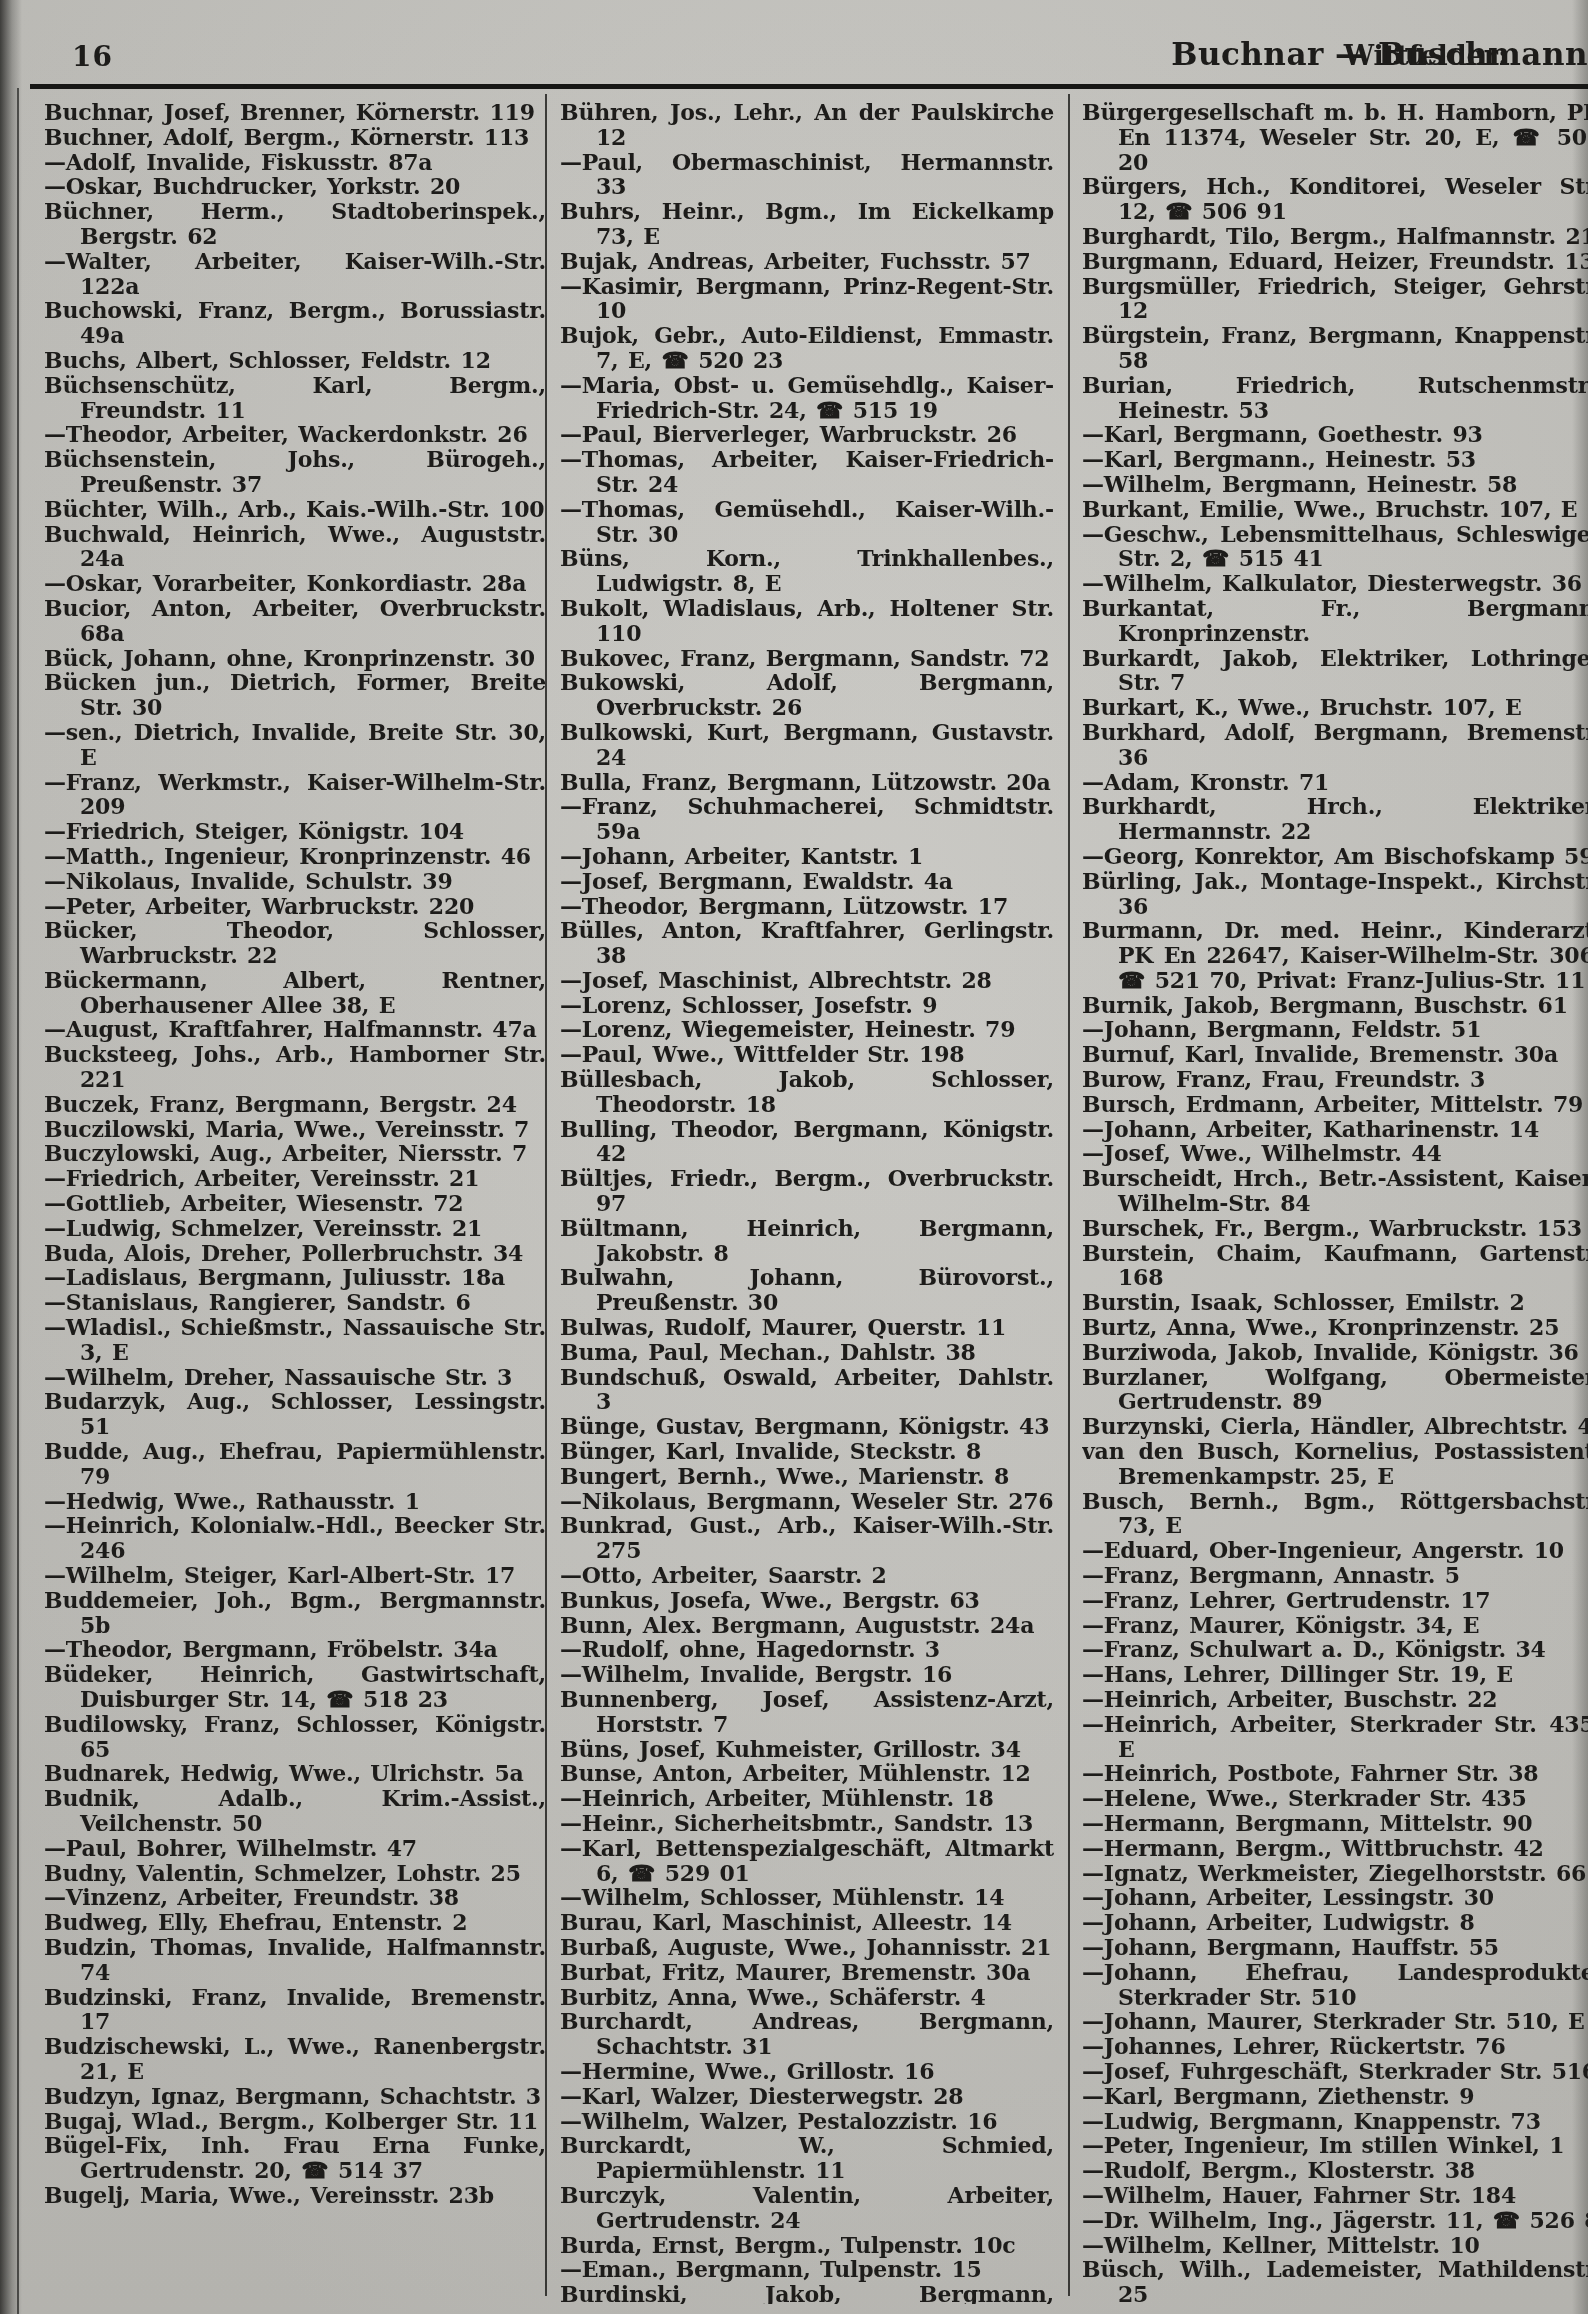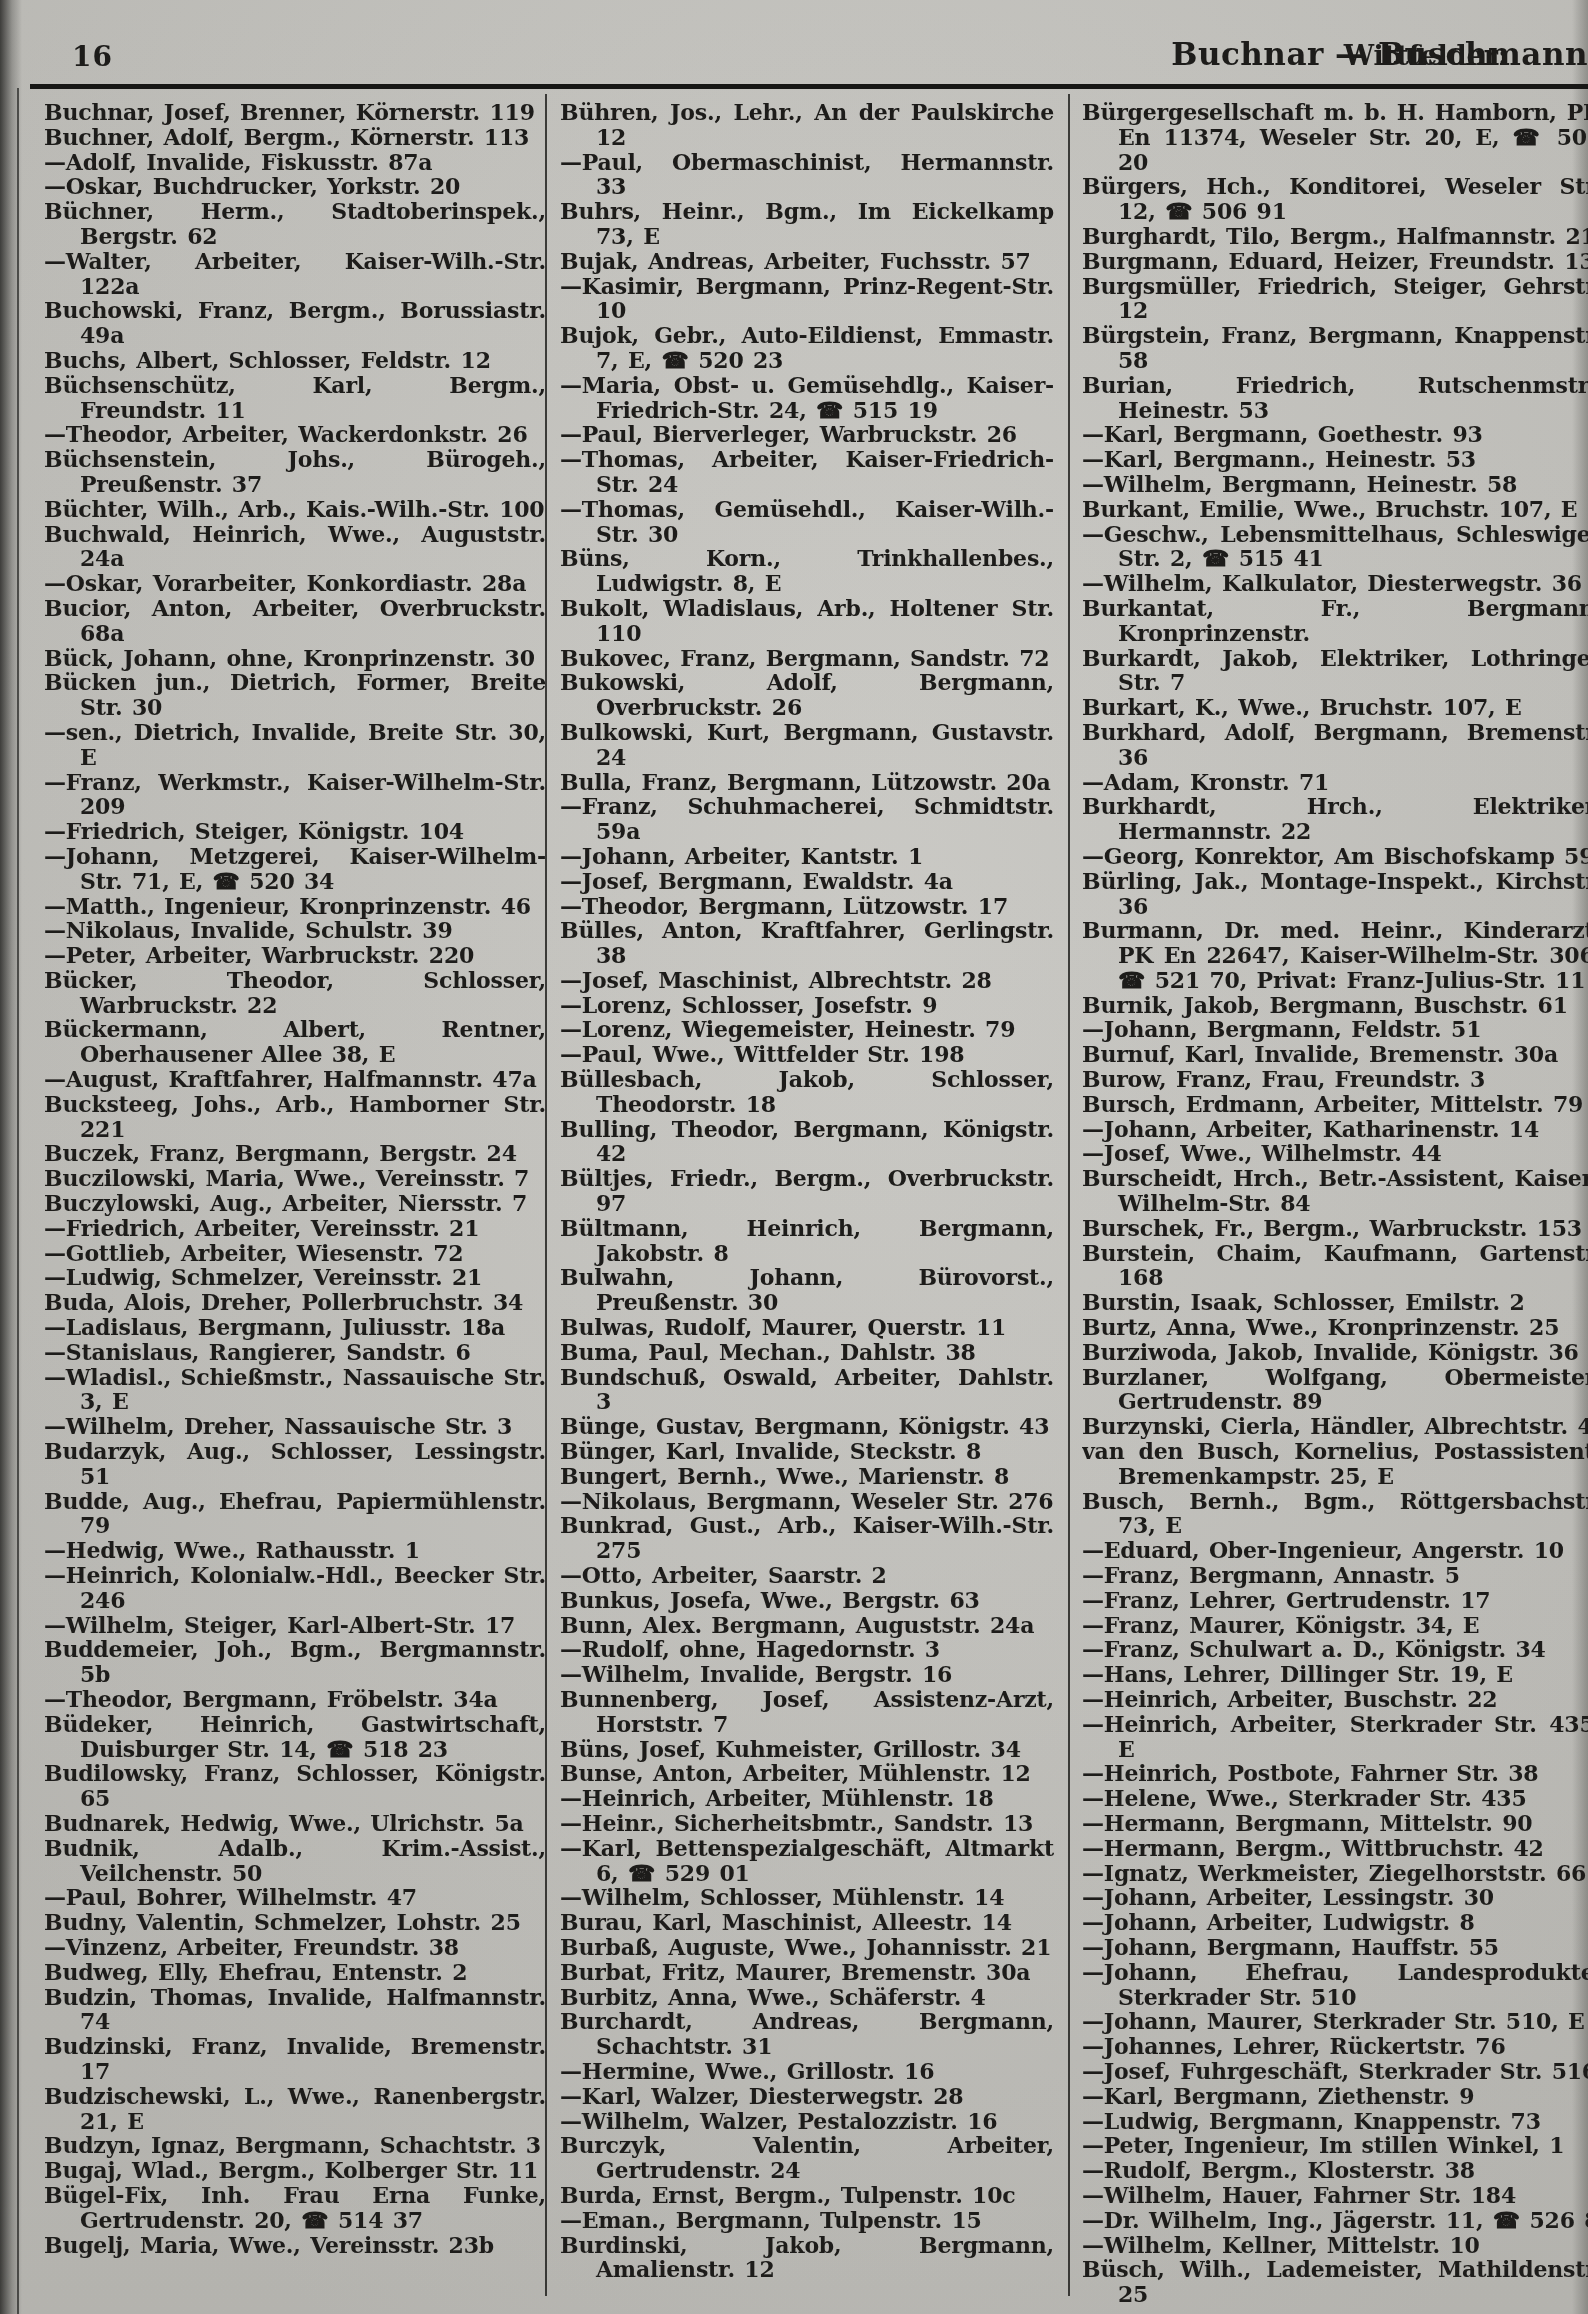--- a/index.html
+++ b/index.html
@@ -93,21 +93,20 @@
       <div class="entry">Büchsenstein, Johs., Bürogeh., Preußenstr. 37</div>
       <div class="entry">Büchter, Wilh., Arb., Kais.-Wilh.-Str. 100</div>
       <div class="entry">Buchwald, Heinrich, Wwe., Auguststr. 24a</div>
       <div class="entry">—Oskar, Vorarbeiter, Konkordiastr. 28a</div>
       <div class="entry">Bucior, Anton, Arbeiter, Overbruckstr. 68a</div>
       <div class="entry">Bück, Johann, ohne, Kronprinzenstr. 30</div>
       <div class="entry">Bücken jun., Dietrich, Former, Breite Str. 30</div>
       <div class="entry">—sen., Dietrich, Invalide, Breite Str. 30, E</div>
       <div class="entry">—Franz, Werkmstr., Kaiser-Wilhelm-Str. 209</div>
       <div class="entry">—Friedrich, Steiger, Königstr. 104</div>
-      <div class="entry">—Johann, Metzgerei, Kaiser-Wilhelm-Str. 71, E, ☎ 520 34</div>
       <div class="entry">—Matth., Ingenieur, Kronprinzenstr. 46</div>
       <div class="entry">—Nikolaus, Invalide, Schulstr. 39</div>
       <div class="entry">—Peter, Arbeiter, Warbruckstr. 220</div>
       <div class="entry">Bücker, Theodor, Schlosser, Warbruckstr. 22</div>
       <div class="entry">Bückermann, Albert, Rentner, Oberhausener Allee 38, E</div>
       <div class="entry">—August, Kraftfahrer, Halfmannstr. 47a</div>
       <div class="entry">Bucksteeg, Johs., Arb., Hamborner Str. 221</div>
       <div class="entry">Buczek, Franz, Bergmann, Bergstr. 24</div>
       <div class="entry">Buczilowski, Maria, Wwe., Vereinsstr. 7</div>
       <div class="entry">Buczylowski, Aug., Arbeiter, Niersstr. 7</div>
@@ -194,20 +193,21 @@
       <div class="entry">—Karl, Bettenspezialgeschäft, Altmarkt 6, ☎ 529 01</div>
       <div class="entry">—Wilhelm, Schlosser, Mühlenstr. 14</div>
       <div class="entry">Burau, Karl, Maschinist, Alleestr. 14</div>
       <div class="entry">Burbaß, Auguste, Wwe., Johannisstr. 21</div>
       <div class="entry">Burbat, Fritz, Maurer, Bremenstr. 30a</div>
       <div class="entry">Burbitz, Anna, Wwe., Schäferstr. 4</div>
       <div class="entry">Burchardt, Andreas, Bergmann, Schachtstr. 31</div>
       <div class="entry">—Hermine, Wwe., Grillostr. 16</div>
       <div class="entry">—Karl, Walzer, Diesterwegstr. 28</div>
       <div class="entry">—Wilhelm, Walzer, Pestalozzistr. 16</div>
+      <div class="entry">Burckardt, W., Schmied, Papiermühlenstr. 11</div>
       <div class="entry">Burczyk, Valentin, Arbeiter, Gertrudenstr. 24</div>
       <div class="entry">Burda, Ernst, Bergm., Tulpenstr. 10c</div>
       <div class="entry">—Eman., Bergmann, Tulpenstr. 15</div>
       <div class="entry">Burdinski, Jakob, Bergmann, Amalienstr. 12</div>
     </div>
   <div class="column c3">
       <div class="entry">Bürgergesellschaft m. b. H. Hamborn, PK En 11374, Weseler Str. 20, E, ☎ 502 20</div>
       <div class="entry">Bürgers, Hch., Konditorei, Weseler Str. 12, ☎ 506 91</div>
       <div class="entry">Burghardt, Tilo, Bergm., Halfmannstr. 21</div>
       <div class="entry">Burgmann, Eduard, Heizer, Freundstr. 13</div>

